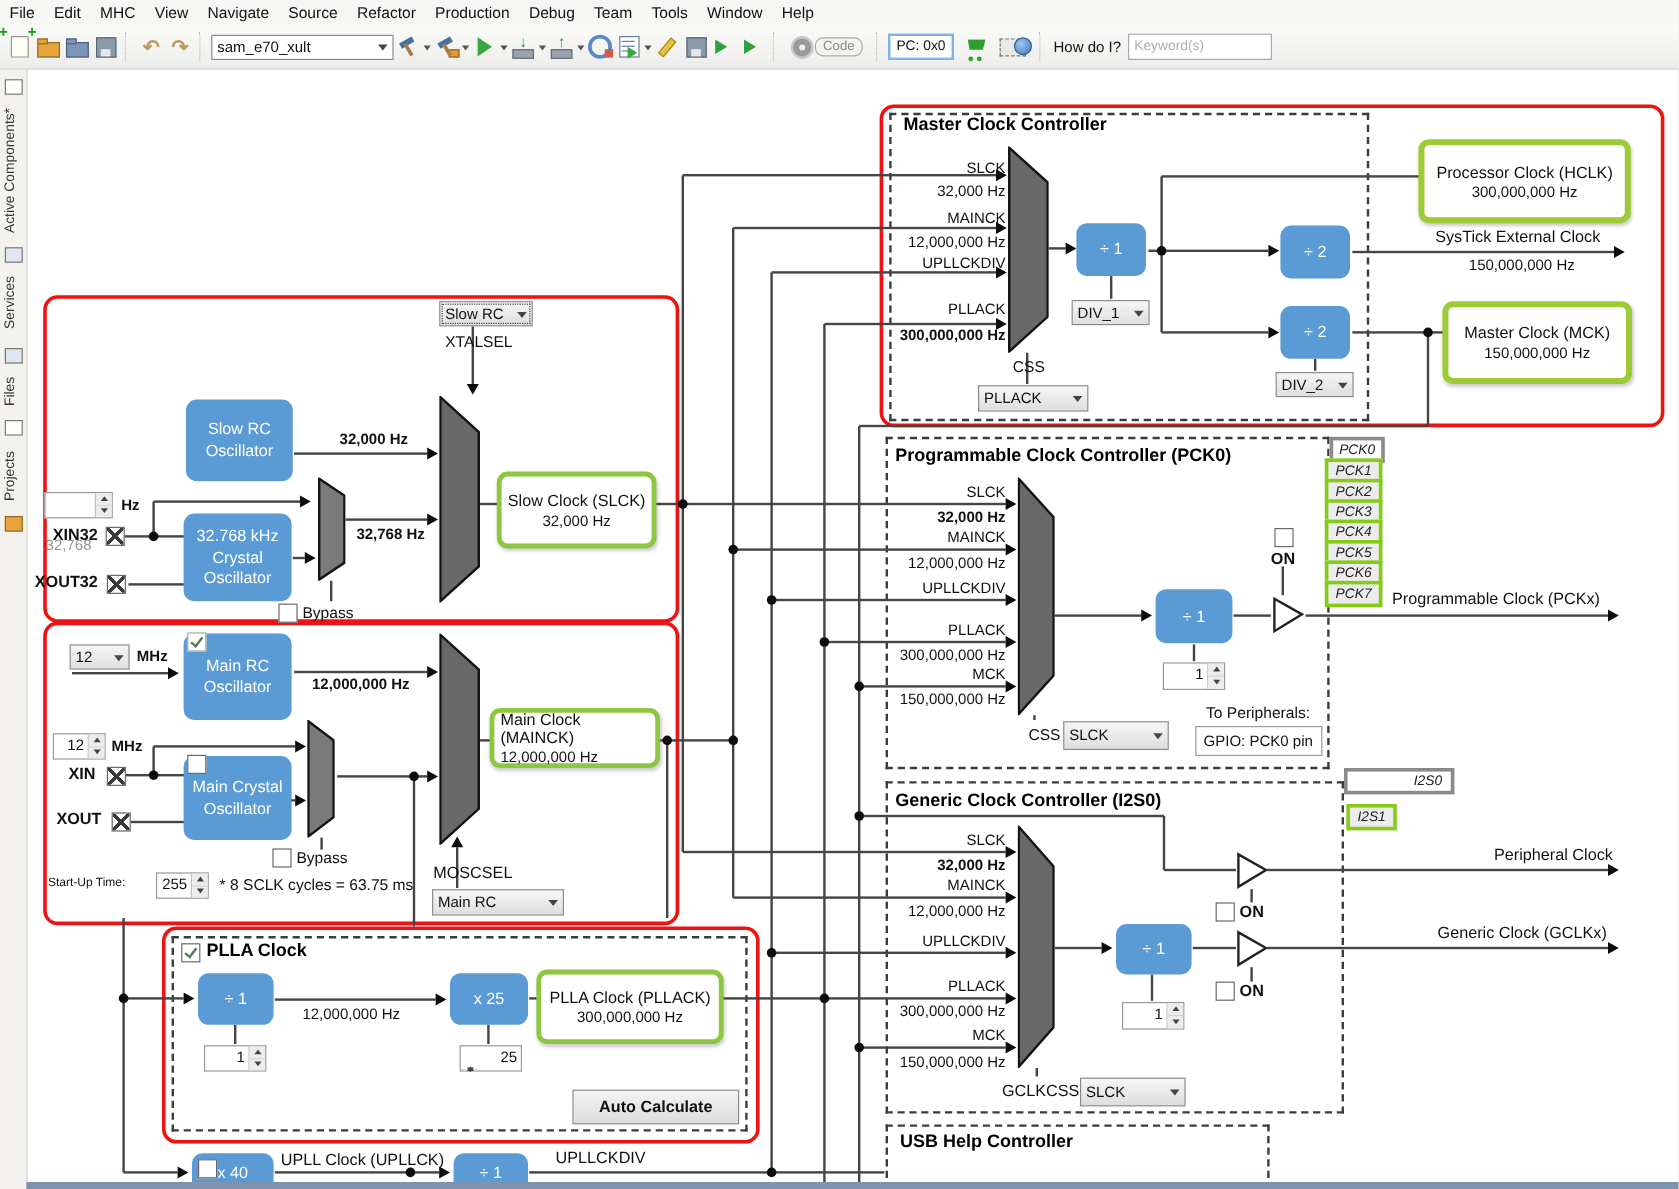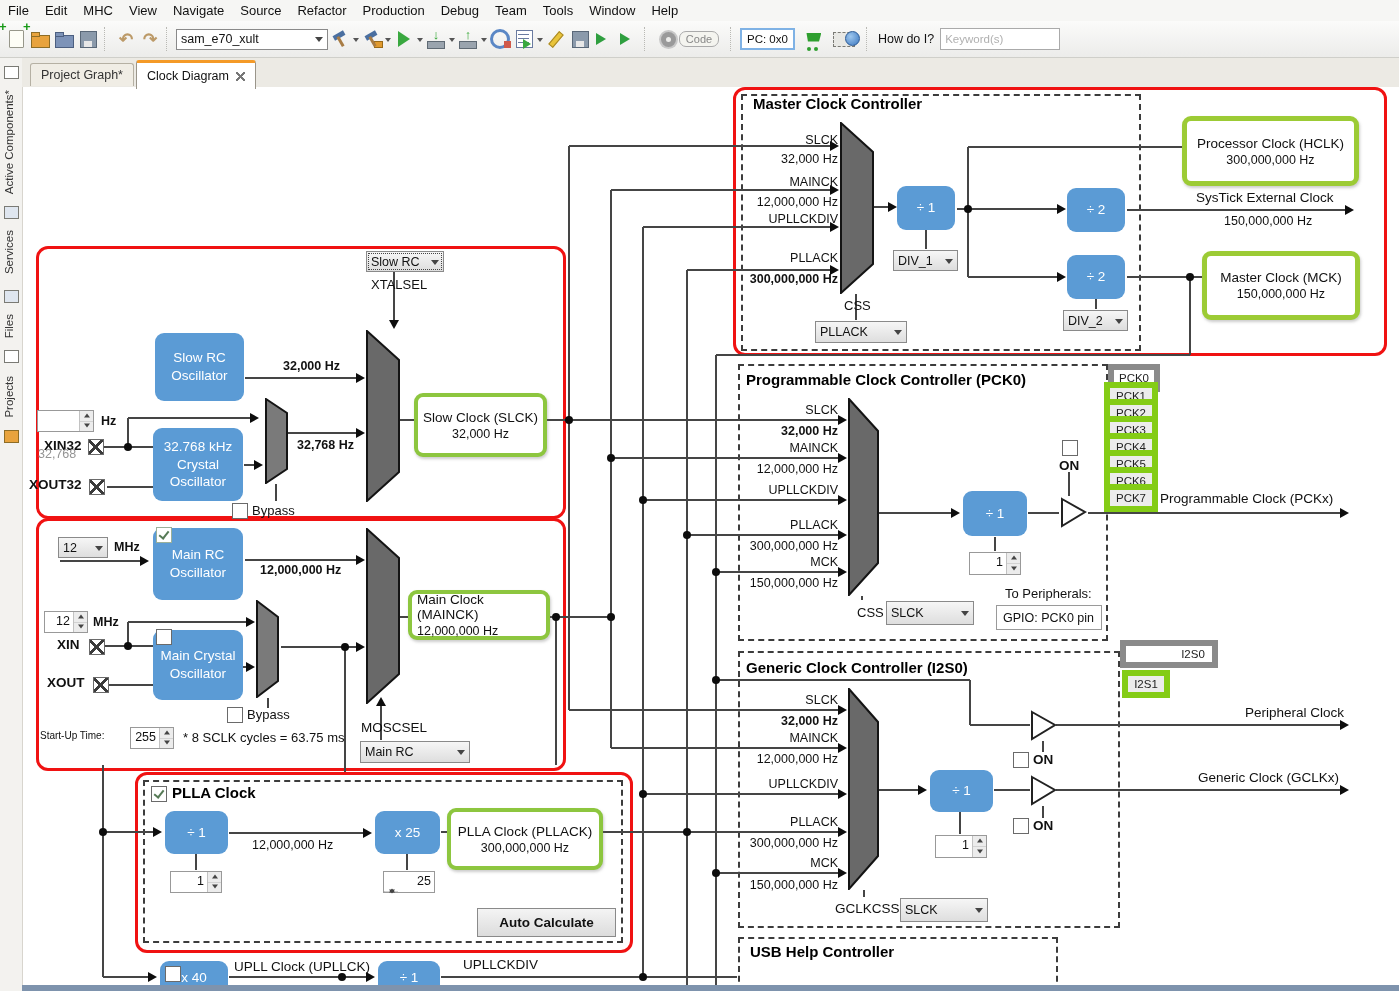--- a/index.html
+++ b/index.html
@@ -95,22 +95,22 @@
   .spn .ud b{flex:1;position:relative;background:#ececec;border-bottom:1px solid #d2d2d2;}
   .spn .ud b:last-child{border-bottom:none;}
   .spn .ud b::after{content:"";position:absolute;left:50%;top:50%;transform:translate(-50%,-50%);border:3px solid transparent;}
   .spn .ud b.up::after{border-bottom:4px solid #444;margin-top:-2px;}
   .spn .ud b.dn::after{border-top:4px solid #444;margin-top:1px;}
   .cb{position:absolute;width:14px;height:14px;background:#fff;border:1px solid #6a6a6a;z-index:5;box-sizing:content-box;cursor:pointer;}
   .cb.x{background-image:linear-gradient(45deg,transparent 42%,#3a3a3a 42%,#3a3a3a 57%,transparent 57%),
         linear-gradient(135deg,transparent 42%,#3a3a3a 42%,#3a3a3a 57%,transparent 57%);}
   .cb.c::after{content:"";position:absolute;left:4px;top:1px;width:4px;height:8px;border:solid #567a56;border-width:0 2px 2px 0;transform:rotate(38deg);}
   .cb.faded{border-color:#9ab09a;}
-  .ptab{position:absolute;width:42px;height:16px;background:#ececec;border:6px solid #84cc16;font-size:11.5px;
-        display:flex;align-items:center;justify-content:center;color:#222;z-index:5;cursor:pointer;}
+  .ptab{position:absolute;width:42px;height:16px;background:#ececec;border:3px solid #84cc16;font-size:11.5px;
+        display:flex;align-items:center;justify-content:center;color:#222;z-index:5;cursor:pointer;font-style:italic;}
   .ptab.on{background:#fff;border-color:#8a8a8a;}
   .btn{position:absolute;z-index:5;background:linear-gradient(#f4f4f4,#dcdcdc);border:1px solid #8a8a8a;
        font-weight:bold;font-size:13.5px;display:flex;align-items:center;justify-content:center;cursor:pointer;}
   .gpio{position:absolute;z-index:5;background:#fff;border:1px solid #9a9a9a;font-size:12.5px;display:flex;align-items:center;padding:0 6px;box-sizing:border-box;}
 </style>
 </head>
 <body>
 
 <div id="app">
 
@@ -225,29 +225,20 @@
     <span class="vtab" style="top:32px;">Active Components*</span>
     <span class="sic" style="top:148px;"></span>
     <span class="vtab" style="top:172px;">Services</span>
     <span class="sic" style="top:232px;"></span>
     <span class="vtab" style="top:256px;">Files</span>
     <span class="sic" style="top:292px;background:#fff;"></span>
     <span class="vtab" style="top:318px;">Projects</span>
     <span class="sic f" style="top:372px;"></span>
   </div>
 
-  <div id="tabbar">
-    <div class="dtab off">
-        <span>Project Graph*</span>
-      </div>
-    <div class="dtab on">
-        <span>Clock Diagram</span>
-        <span class="xico"></span>
-      </div>
-  </div>
   <div id="hscroll"></div>
 
   <div id="wires">
       <div class="wh" style="left: 569px; top: 145px; width: 261px;"></div>
       <div class="ar" style="left: 830px; top: 141px;"></div>
       <div class="wh" style="left: 611px; top: 189px; width: 219px;"></div>
       <div class="ar" style="left: 830px; top: 185px;"></div>
       <div class="wh" style="left: 643px; top: 226px; width: 187px;"></div>
       <div class="ar" style="left: 830px; top: 222px;"></div>
       <div class="wh" style="left: 687px; top: 269px; width: 143px;"></div>

